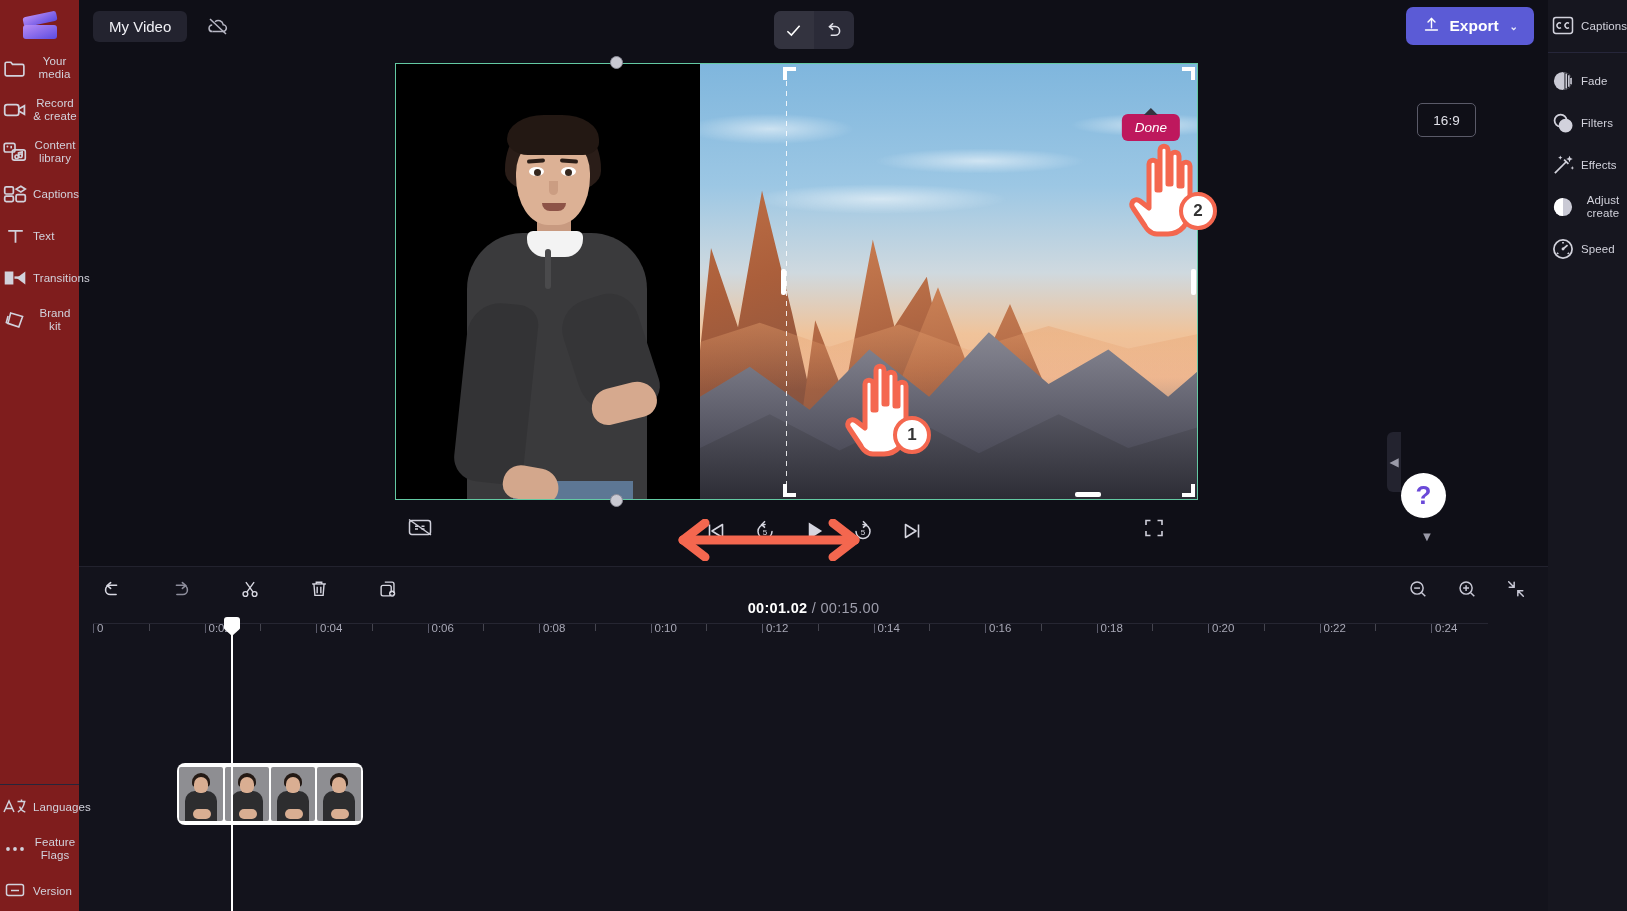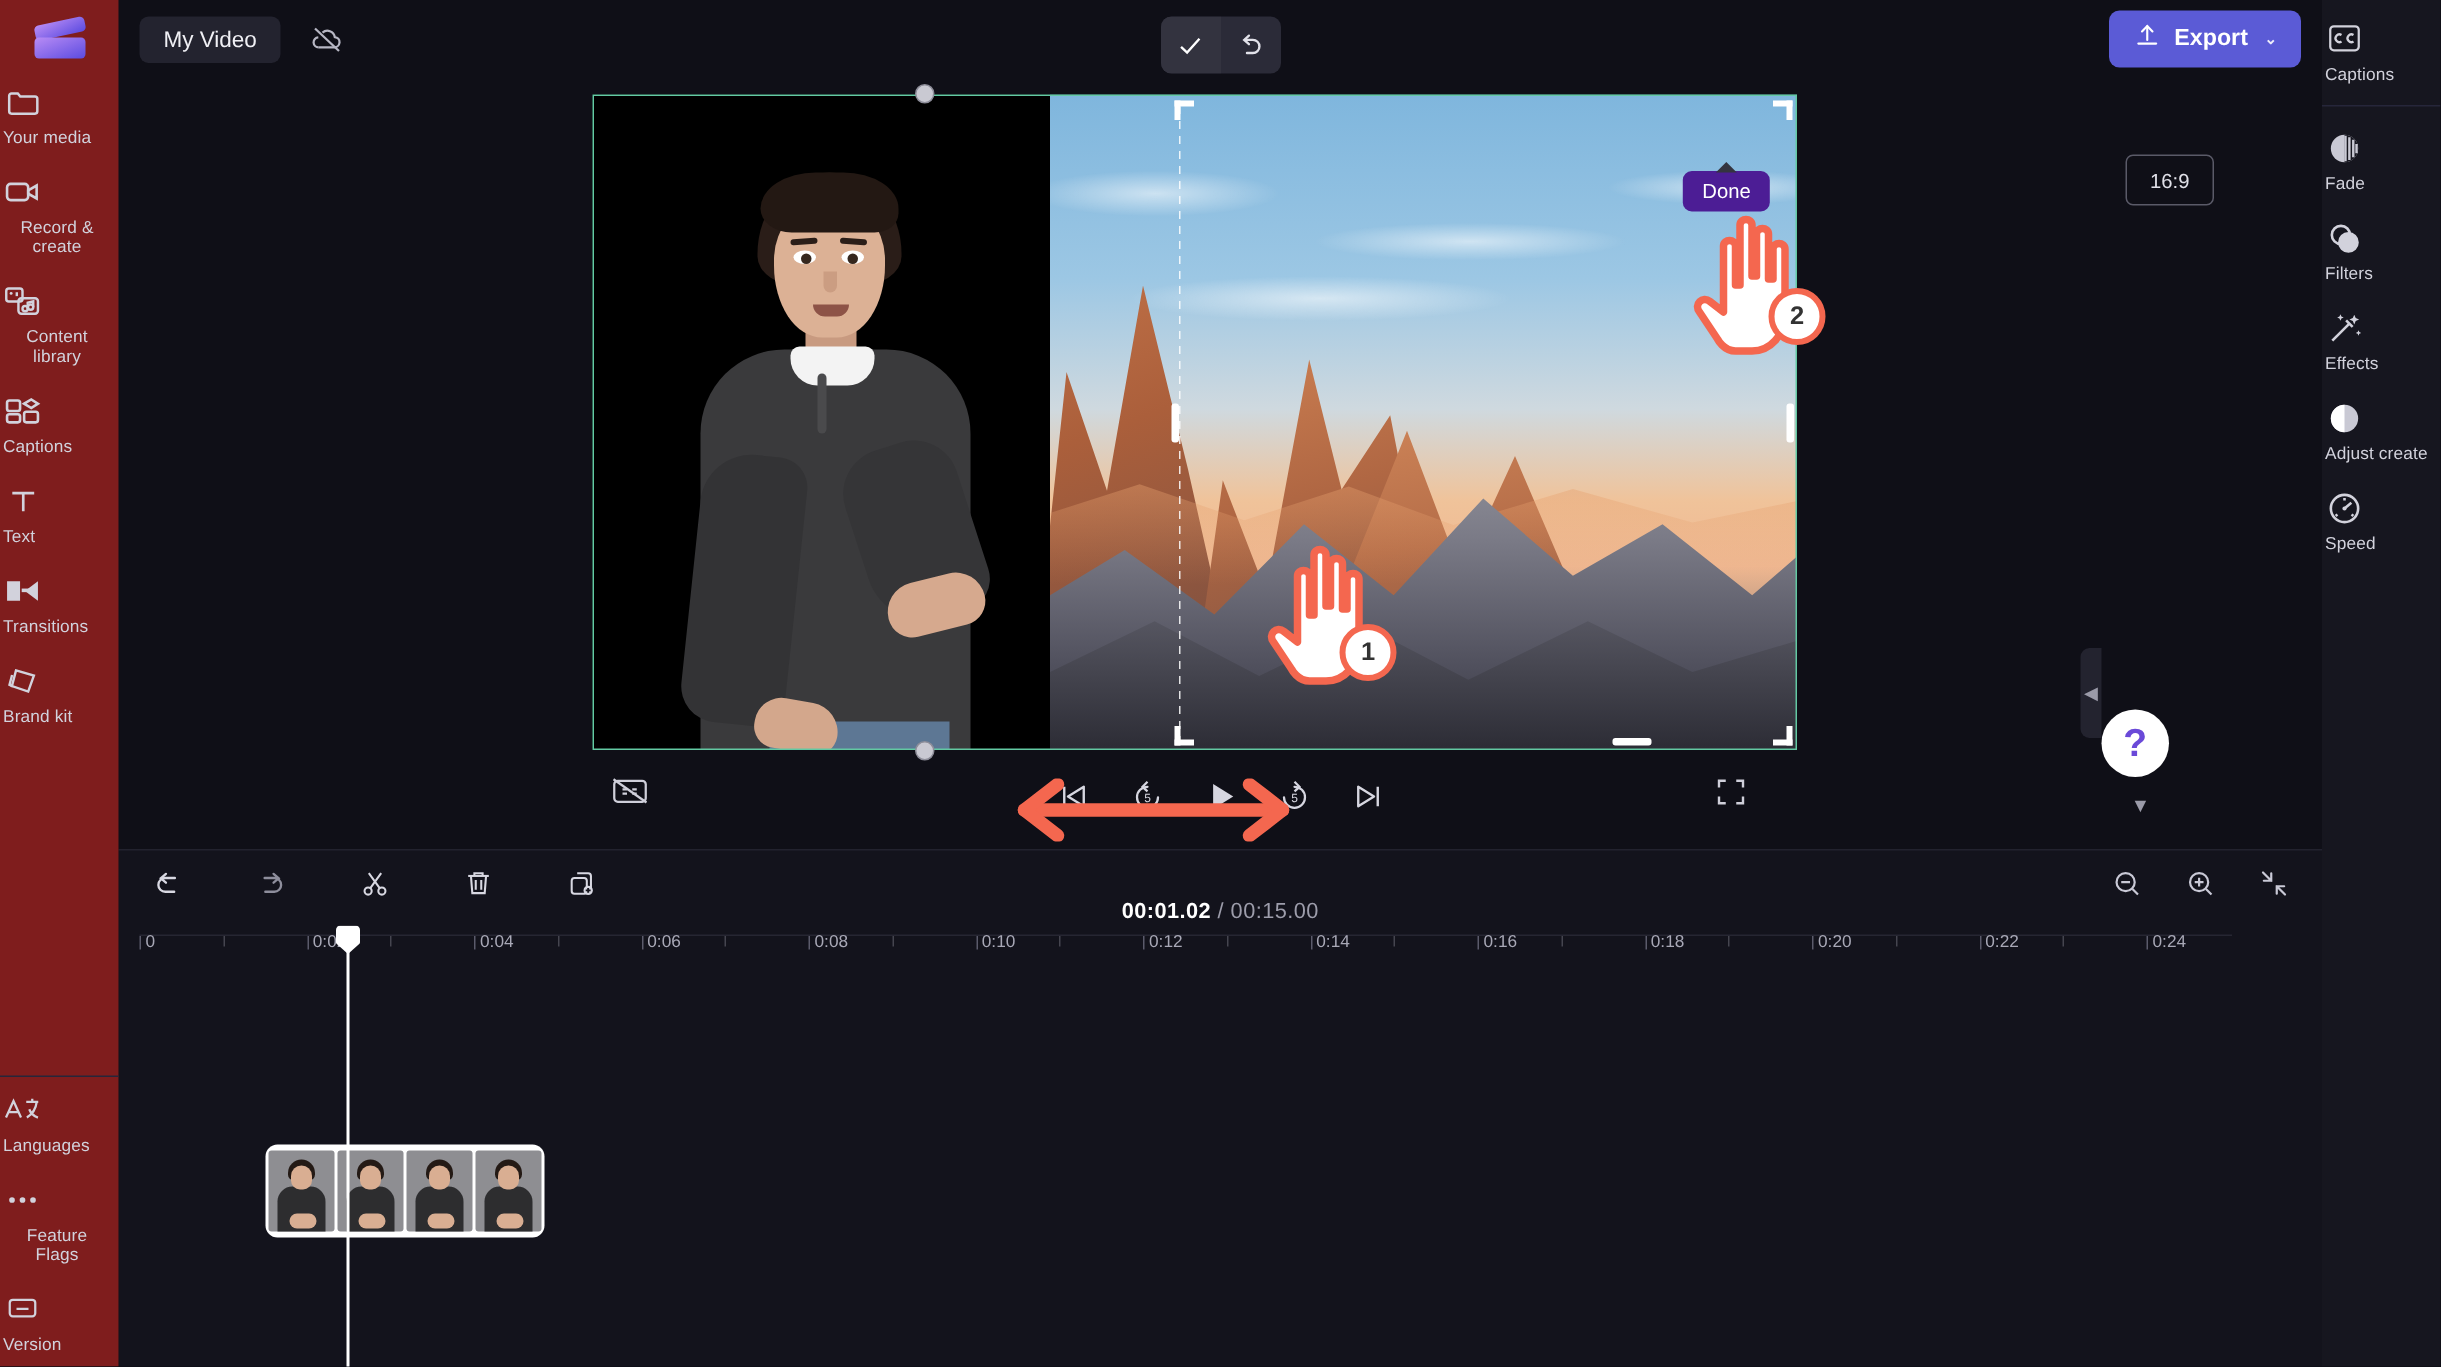--- a/index.html
+++ b/index.html
@@ -14,22 +14,22 @@
 
   
   .left-rail {
     width: 79px; height: 911px; background: #7f1d1d;
     display: flex; flex-direction: column; align-items: center;
     flex: 0 0 79px; position: relative; z-index: 5;
   }
   .logo { width: 44px; height: 40px; margin-top: 6px; display:flex; align-items:center; justify-content:center; }
   .rail-items { width: 100%; display: flex; flex-direction: column; align-items: center; }
   .rail-item {
-    width: 79px; padding: 9px 2px 7px; display: flex; flex-direction: column;
-    align-items: flex-start; gap: 5px; cursor: pointer;
+    width: 79px; padding: 9px 2px 7px; display: flex; 
+    align-items: center; gap: 5px; cursor: pointer;
   }
   .rail-item .ico { width: 26px; height: 26px; display: flex; align-items: center; justify-content: center; }
   .rail-item .lbl {
     font-size: 11.5px; line-height: 13px; color: #d2d2dc; text-align: center;
     letter-spacing: .1px; max-width: 72px;
   }
   .rail-spacer { flex: 1 1 auto; }
   .rail-div { width: 79px; height: 1px; background: #26263a; }
 
   
@@ -59,22 +59,22 @@
     position: absolute; left: 50%; transform: translateX(-50%); top: 11px;
     display: flex; background: #2b2b38; border-radius: 7px; overflow: hidden;
   }
   .done-group .gbtn {
     width: 40px; height: 38px; display: flex; align-items: center; justify-content: center;
     cursor: pointer;
   }
   .done-group .gbtn.sel { background: #33333f; }
   .done-tip {
     position: absolute; top: 62px; left: 1072px; transform: translateX(-50%);
-    background: #4c1d95; color: #fff; font-size: 13.5px; padding: 6px 13px;
-    border-radius: 6px; white-space: nowrap; z-index: 40;
+    background: #be185d; color: #fff; font-size: 13.5px; padding: 6px 13px;
+    border-radius: 6px; white-space: nowrap; z-index: 40; font-style: italic;
   }
   .done-tip::before {
     content:""; position: absolute; top: -6px; left: 50%; transform: translateX(-50%);
     border-left: 7px solid transparent; border-right: 7px solid transparent;
     border-bottom: 7px solid #34343f;
   }
 
   
   .stage { flex: 1 1 auto; position: relative; background: #0f0f17; }
   .canvas-wrap {

